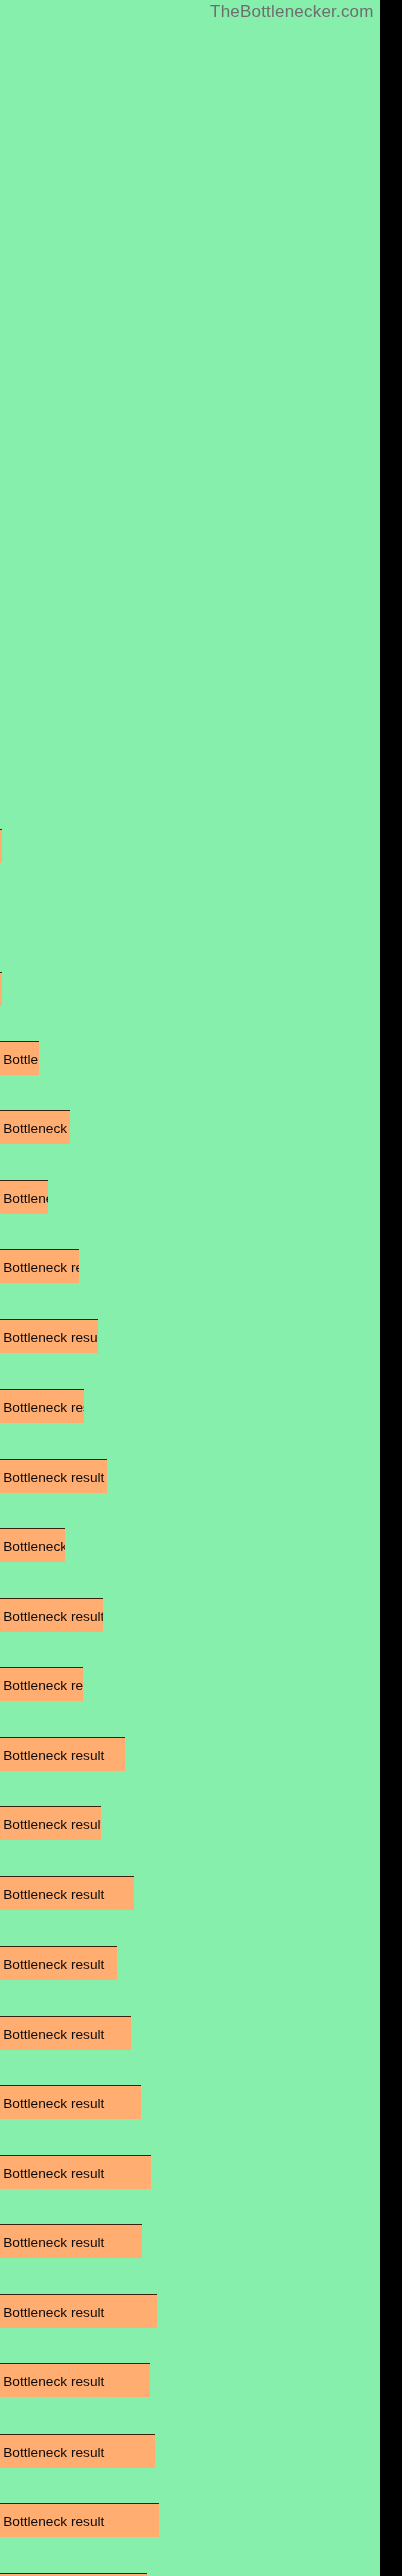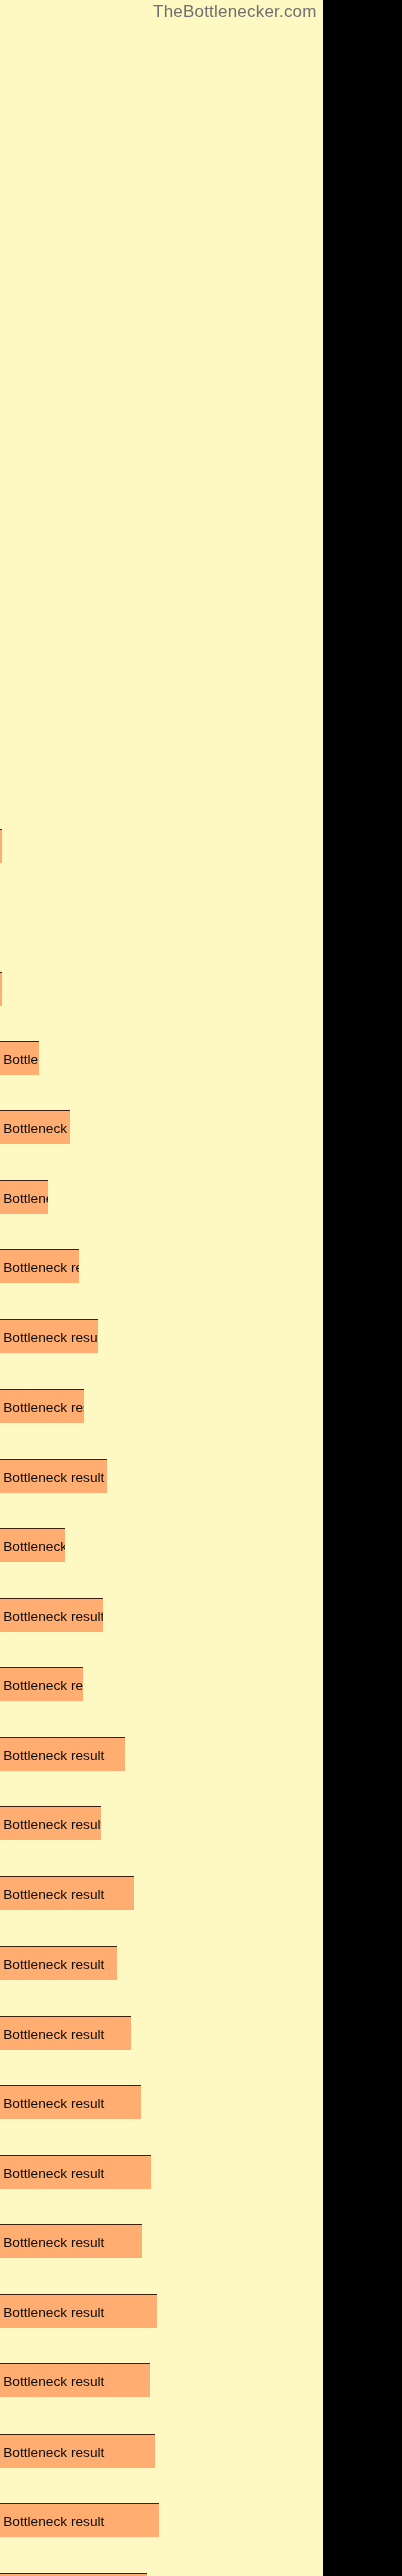--- a/index.html
+++ b/index.html
@@ -13,23 +13,23 @@
     position: relative;
     overflow: hidden;
     font-family: "Liberation Sans", sans-serif;
     -webkit-font-smoothing: antialiased;
   }
 
   #chart-root {
     position: absolute;
     left: 0;
     top: 0;
-    width: 323px;
+    width: 380px;
     height: 2576px;
-    background: #fef9c3;
+    background: #86efac;
   }
 
   .watermark {
     position: absolute;
     right: 6.4px;
     top: 1.6px;
     font-family: "Liberation Sans", sans-serif;
     font-size: 17px;
     letter-spacing: 0.2px;
     color: #6e6e6e;

